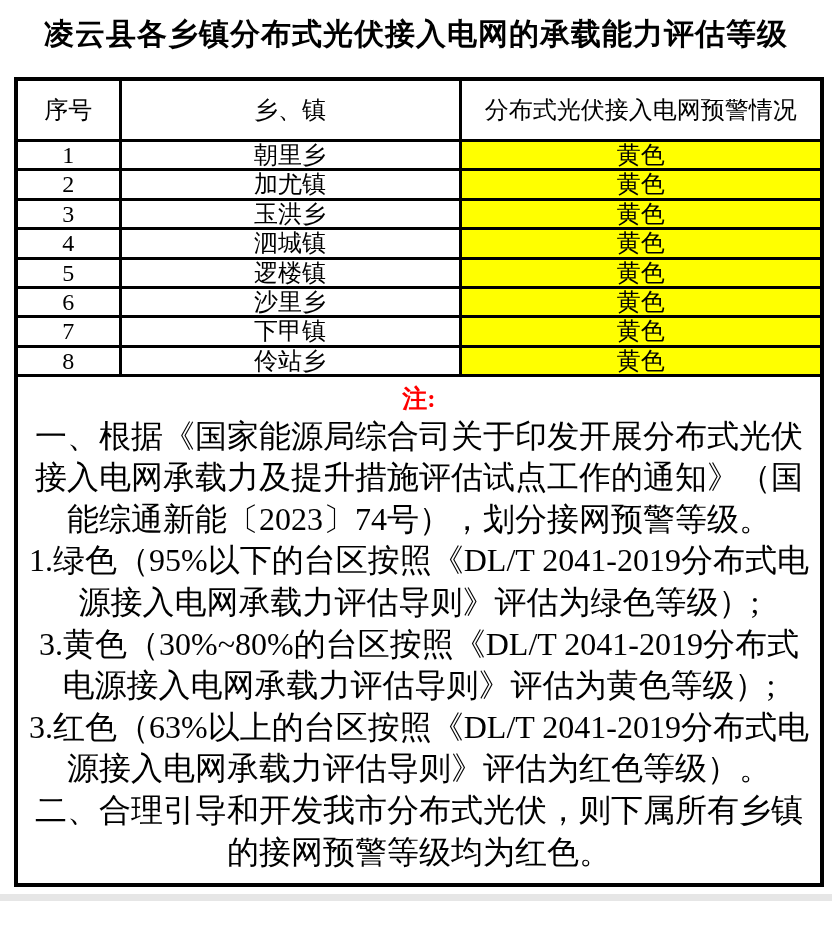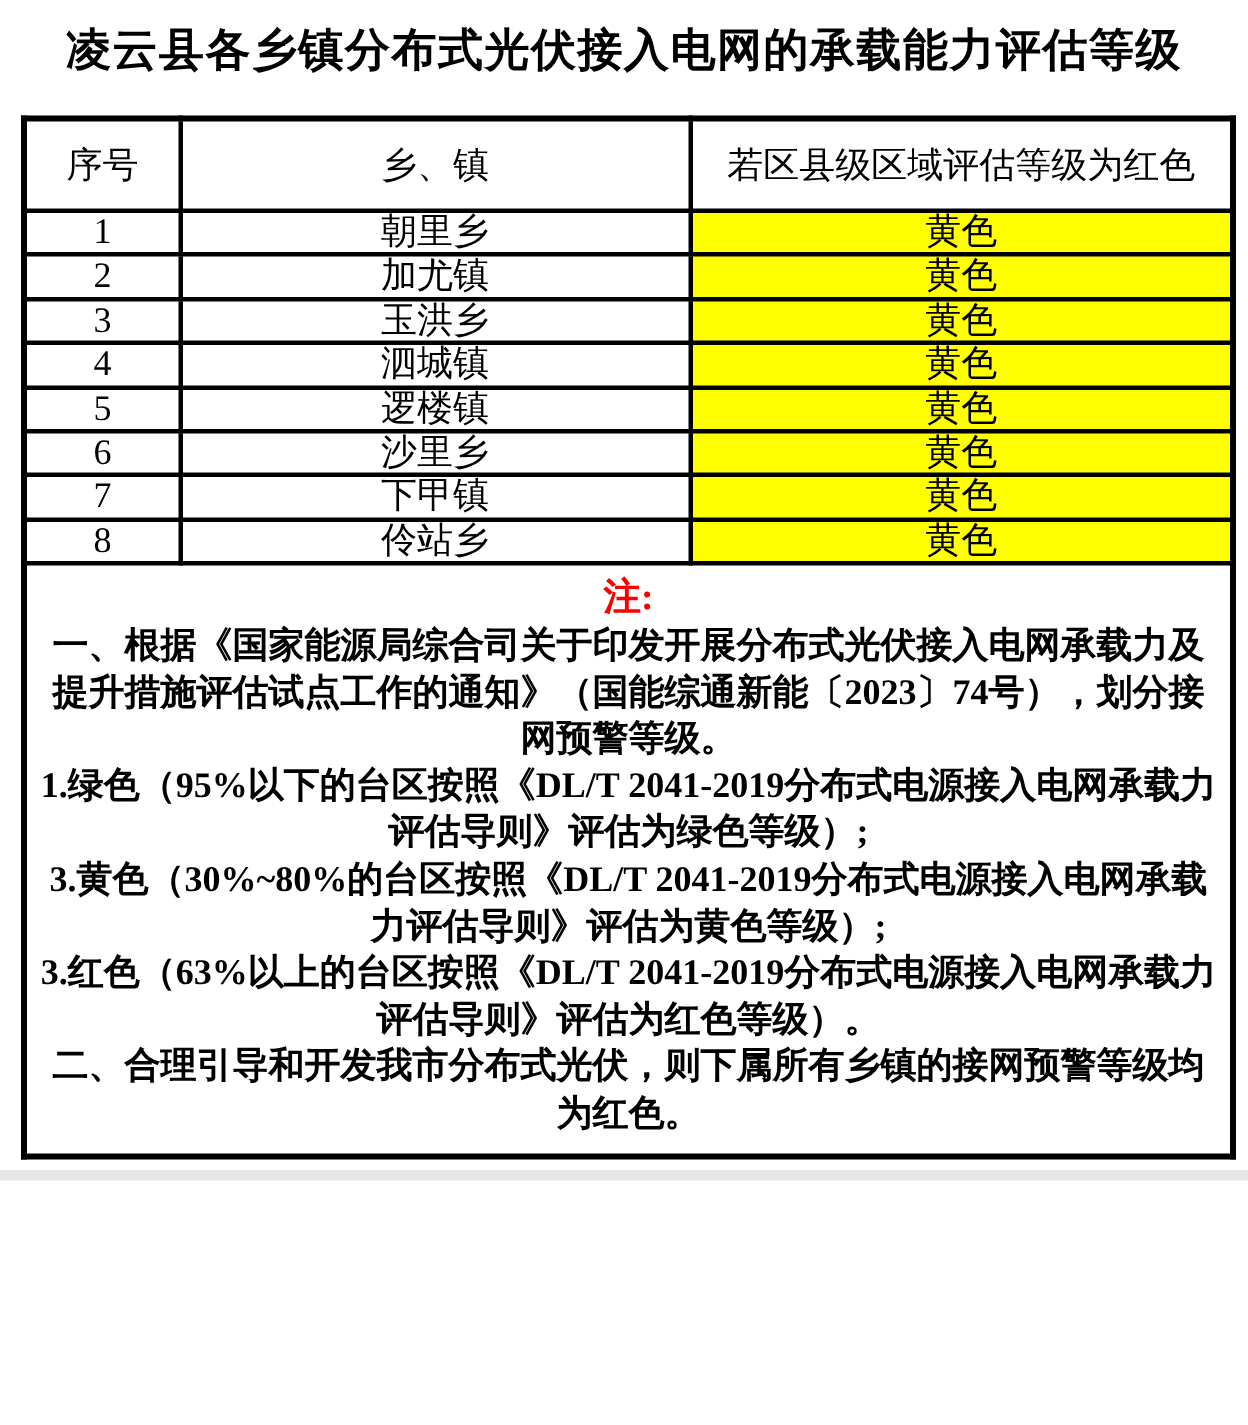--- a/index.html
+++ b/index.html
@@ -71,23 +71,23 @@
     vertical-align: top;
     padding: 6px 8px 10px 8px;
     height: auto;
   }
   .note-label {
     font-size: 25px;
     font-weight: bold;
     line-height: 1.3;
   }
   .note-line {
-    font-size: 24px;
+    font-size: 32px;
     line-height: 1.3;
-    font-weight: bold;
+    font-weight: normal;
   }
   .page-bottom-edge {
     margin-top: 7px;
     width: 832px;
     height: 7px;
     background: #e6e6e6;
   }
 </style>
 </head>
 <body>
@@ -100,21 +100,21 @@
   <table class="report">
     <colgroup>
       <col class="c1">
         <col class="c2">
         <col class="c3">
     </colgroup>
     <thead>
       <tr>
         <th>序号</th>
         <th>乡、镇</th>
-        <th>若区县级区域评估等级为红色</th>
+        <th>分布式光伏接入电网预警情况</th>
       </tr>
     </thead>
     <tbody>
         <tr>
           <td>1</td>
           <td>朝里乡</td>
           <td style="background: rgb(255, 255, 0);">黄色</td>
         </tr>
         <tr>
           <td>2</td>

